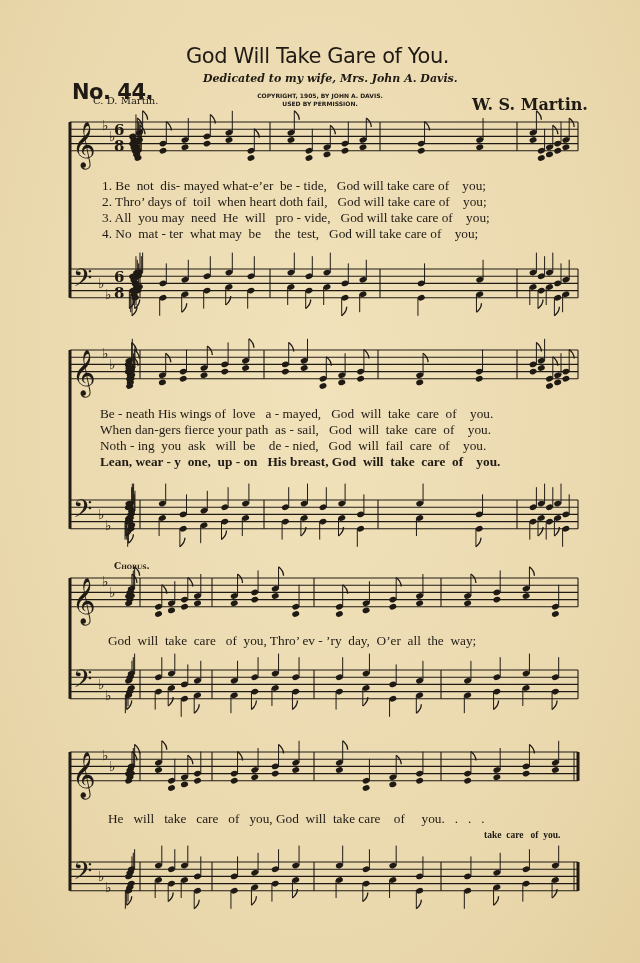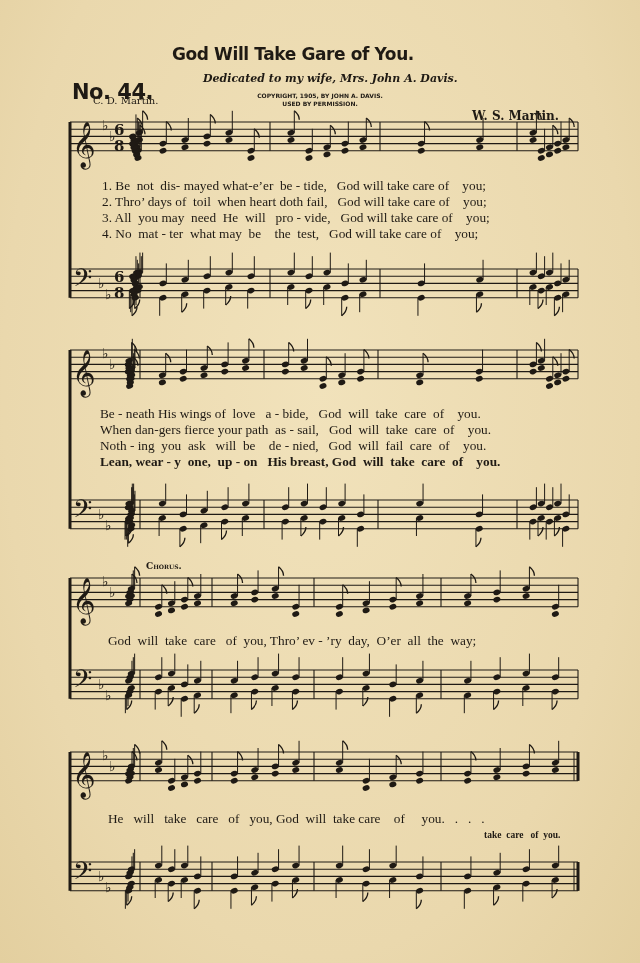--- a/index.html
+++ b/index.html
@@ -6,26 +6,26 @@
   body {
     width:640px; height:963px; overflow:hidden;
     background:#ecdcb3;
     background-image: radial-gradient(ellipse at 50% 40%, #f1e2bb 0%, #ead8ad 70%, #e3cf9f 100%);
     font-family:"DejaVu Serif", serif;
     color:#1f1a14;
     position:relative;
   }
   .abs { position:absolute; }
   .hdr-num { left:72px; top:44px; font-family:"DejaVu Sans", sans-serif; font-weight:bold; font-size:21px; letter-spacing:-0.5px;margin-top:36px; }
-  .hdr-title { left:172px; top:44px; font-family:"DejaVu Sans", sans-serif; font-weight:bold; font-size:17px; letter-spacing:-0.4px; }
+  .hdr-title { left:186px; top:44px; font-family:"DejaVu Sans", sans-serif; font-weight:normal; font-size:21px; letter-spacing:-0.4px; }
   .dedication { left:203px; top:72px; font-style:italic; font-weight:bold; font-size:11px; }
   .author-left { left:93px; top:95px; font-weight:normal; font-size:10px; }
-  .author-right { left:472px; top:109px; font-weight:bold; font-size:12px; }
+  .author-right { left:472px; top:95px; font-weight:bold; font-size:16px; }
   .copyright { left:230px; top:92px; width:180px; text-align:center; font-family:"DejaVu Sans", sans-serif; font-size:6px; line-height:8px; font-weight:bold; }
-  .chorus-label { left:114px; top:561px; font-size:9px; font-weight:bold; font-variant:small-caps;margin-left:32px; }
+  .chorus-label { left:114px; top:561px; font-size:9px; font-weight:bold; font-variant:small-caps; }
   .lyric { font-family:"Liberation Serif", serif; font-size:13.3px; white-space:pre; line-height:16px; }
   .lyric-bold { font-weight:bold; }
   .small-lyric { font-family:"Liberation Serif", serif; font-size:9.5px; font-weight:bold; white-space:pre;padding-left:36px; }
   svg.music { position:absolute; left:0; top:0; }
 </style>
 </head>
 <body>
 
 <div class="abs hdr-num">No. 44.</div>
 <div class="abs hdr-title">God Will Take Gare of You.</div>
@@ -829,21 +829,21 @@
   </svg>
 
 <div class="abs" style="left:102px; top:178px;">
   <div class="lyric">1. Be  not  dis- mayed what-e’er  be - tide,   God will take care of    you;</div>
   <div class="lyric">2. Thro’ days of  toil  when heart doth fail,   God will take care of    you;</div>
   <div class="lyric">3. All  you may  need  He  will   pro - vide,   God will take care of    you;</div>
   <div class="lyric">4. No  mat - ter  what may  be    the  test,   God will take care of    you;</div>
 </div>
 
 <div class="abs" style="left:100px; top:406px;">
-  <div class="lyric">Be - neath His wings of  love   a - bide,   God  will  take  care  of    you.</div>
+  <div class="lyric">Be - neath His wings of  love   a - mayed,   God  will  take  care  of    you.</div>
   <div class="lyric">When dan-gers fierce your path  as - sail,   God  will  take  care  of    you.</div>
   <div class="lyric">Noth - ing  you  ask   will  be    de - nied,   God  will  fail  care  of    you.</div>
   <div class="lyric lyric-bold">Lean, wear - y  one,  up - on   His breast, God  will  take  care  of    you.</div>
 </div>
 
 <div class="abs chorus-label">Chorus.</div>
 <div class="abs lyric" style="left:108px; top:633px;text-align:right;">God  will  take  care   of  you, Thro’ ev - ’ry  day,  O’er  all  the  way;</div>
 <div class="abs lyric" style="left:108px; top:811px;">He   will   take   care   of   you, God  will  take care    of     you.   .   .   .</div>
 <div class="abs small-lyric" style="left:448px; top:830px;">take  care   of  you.</div>
 

